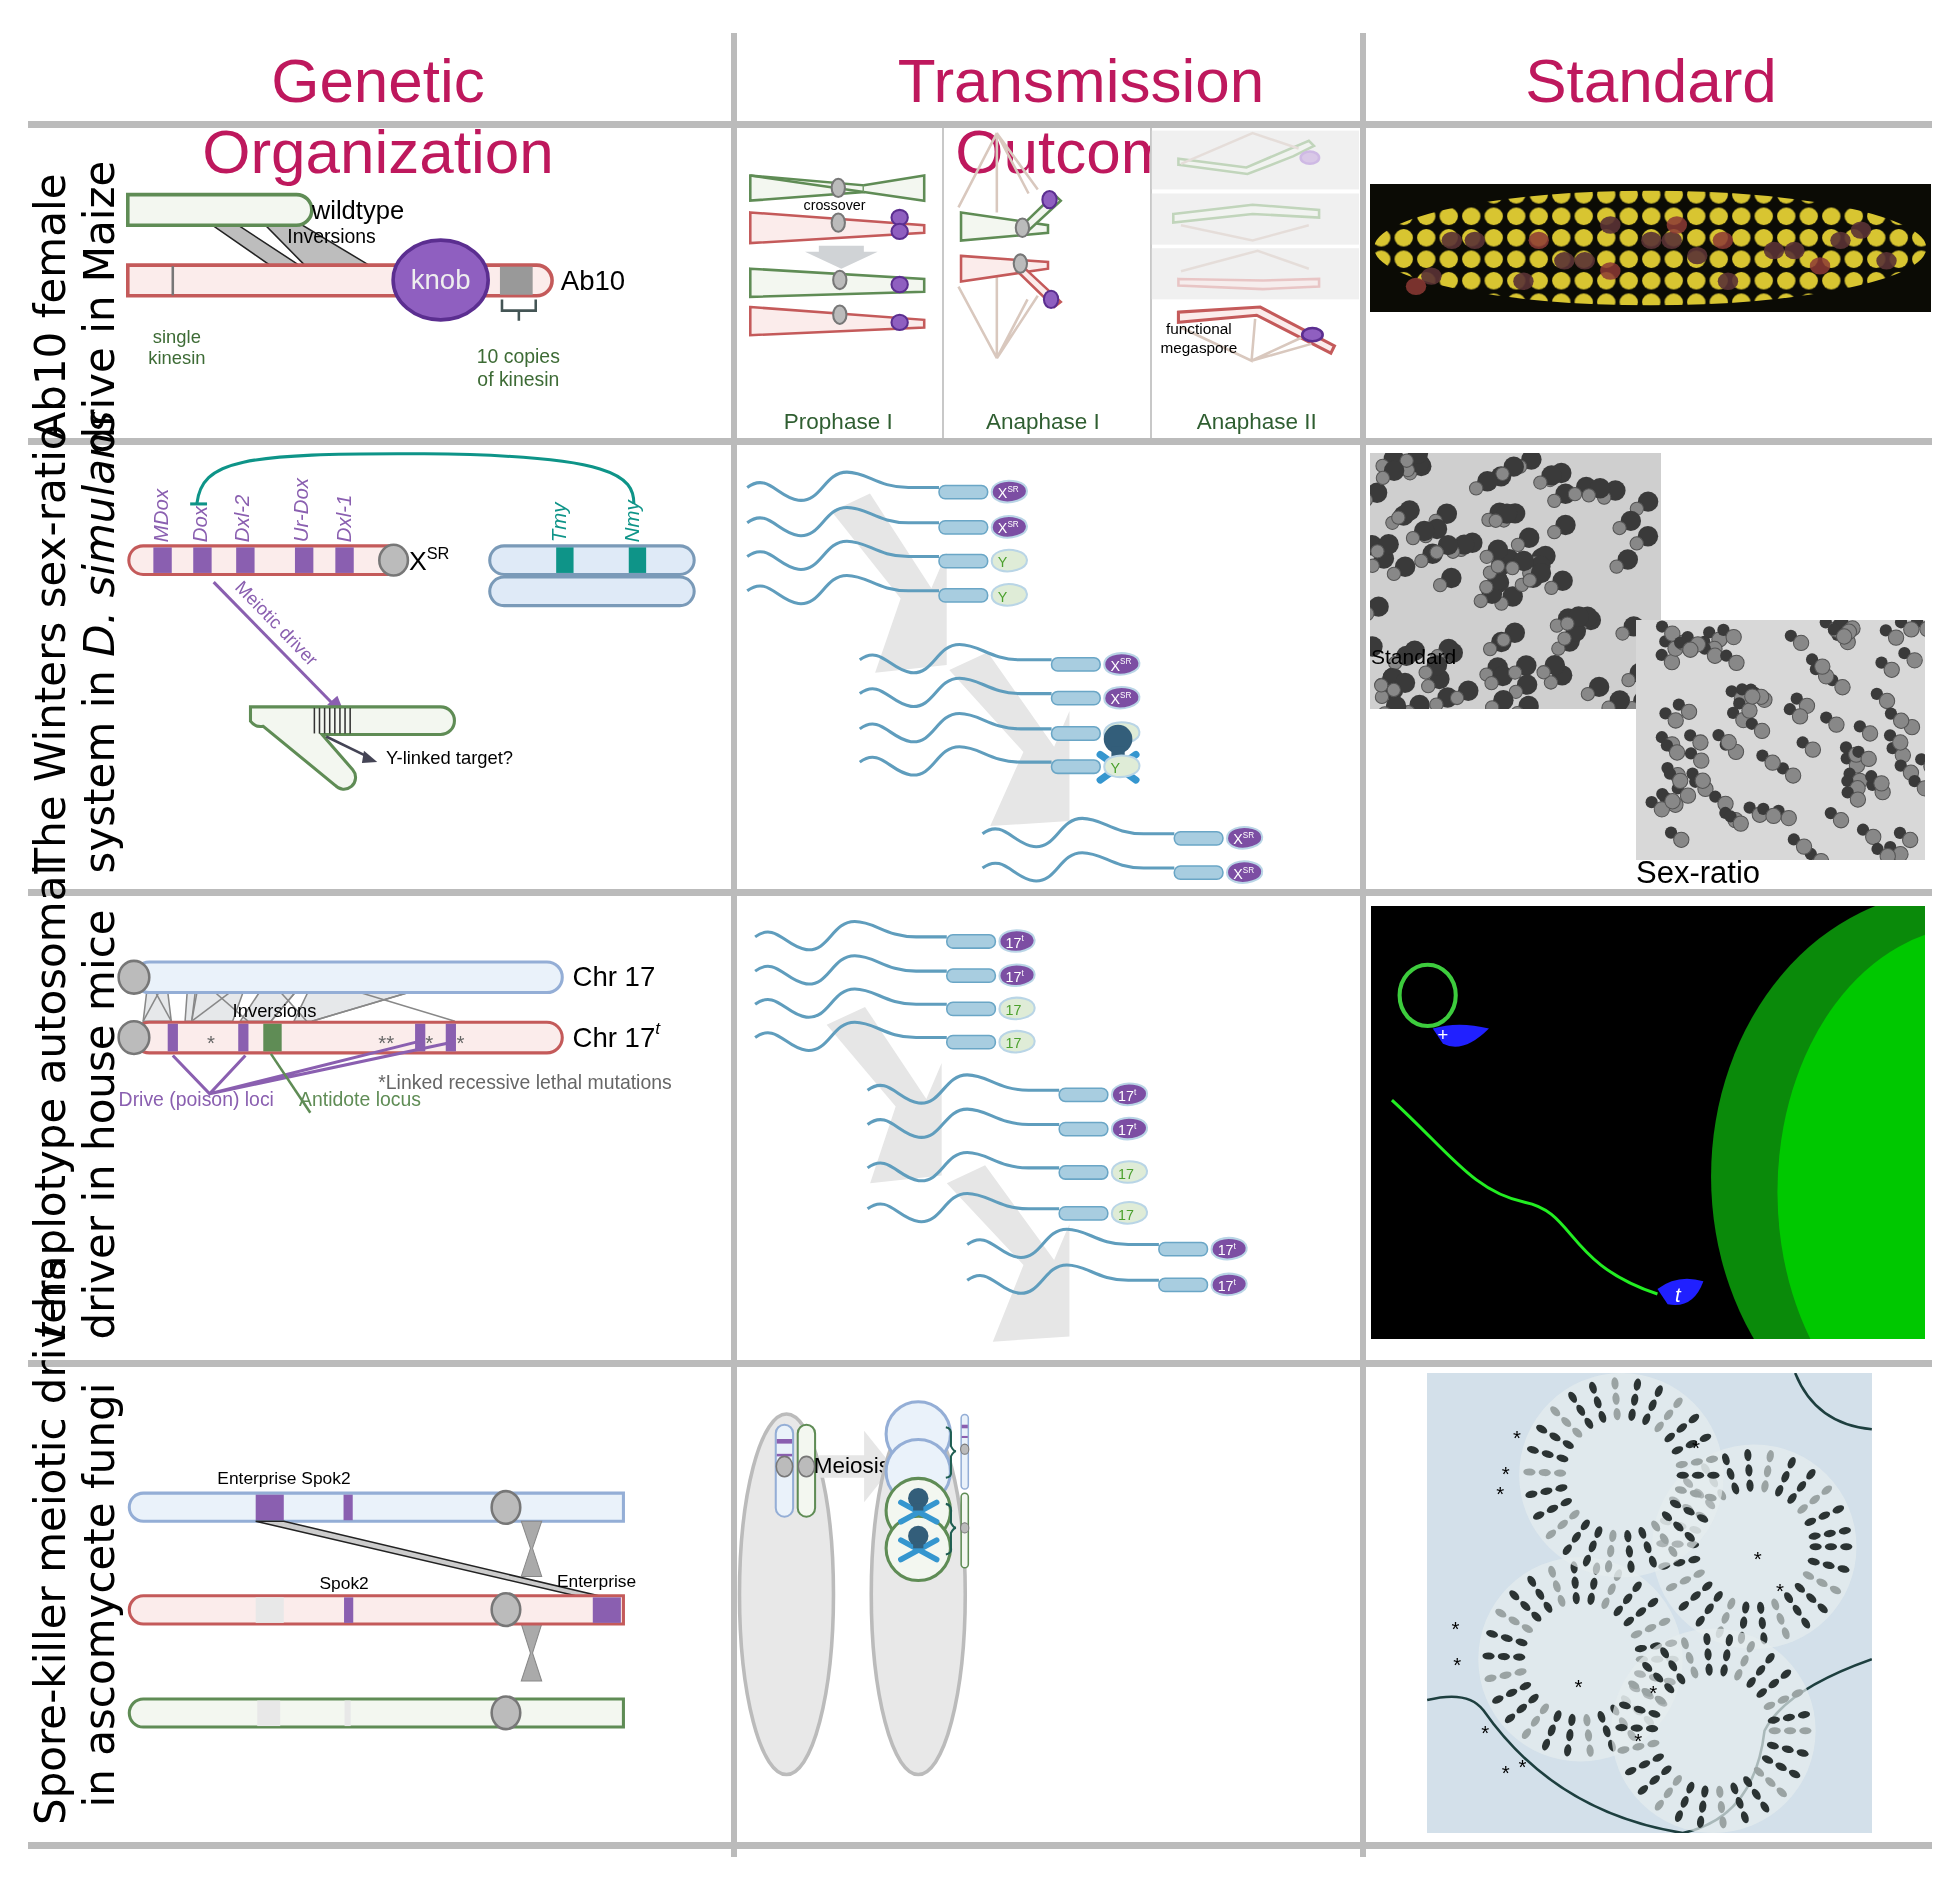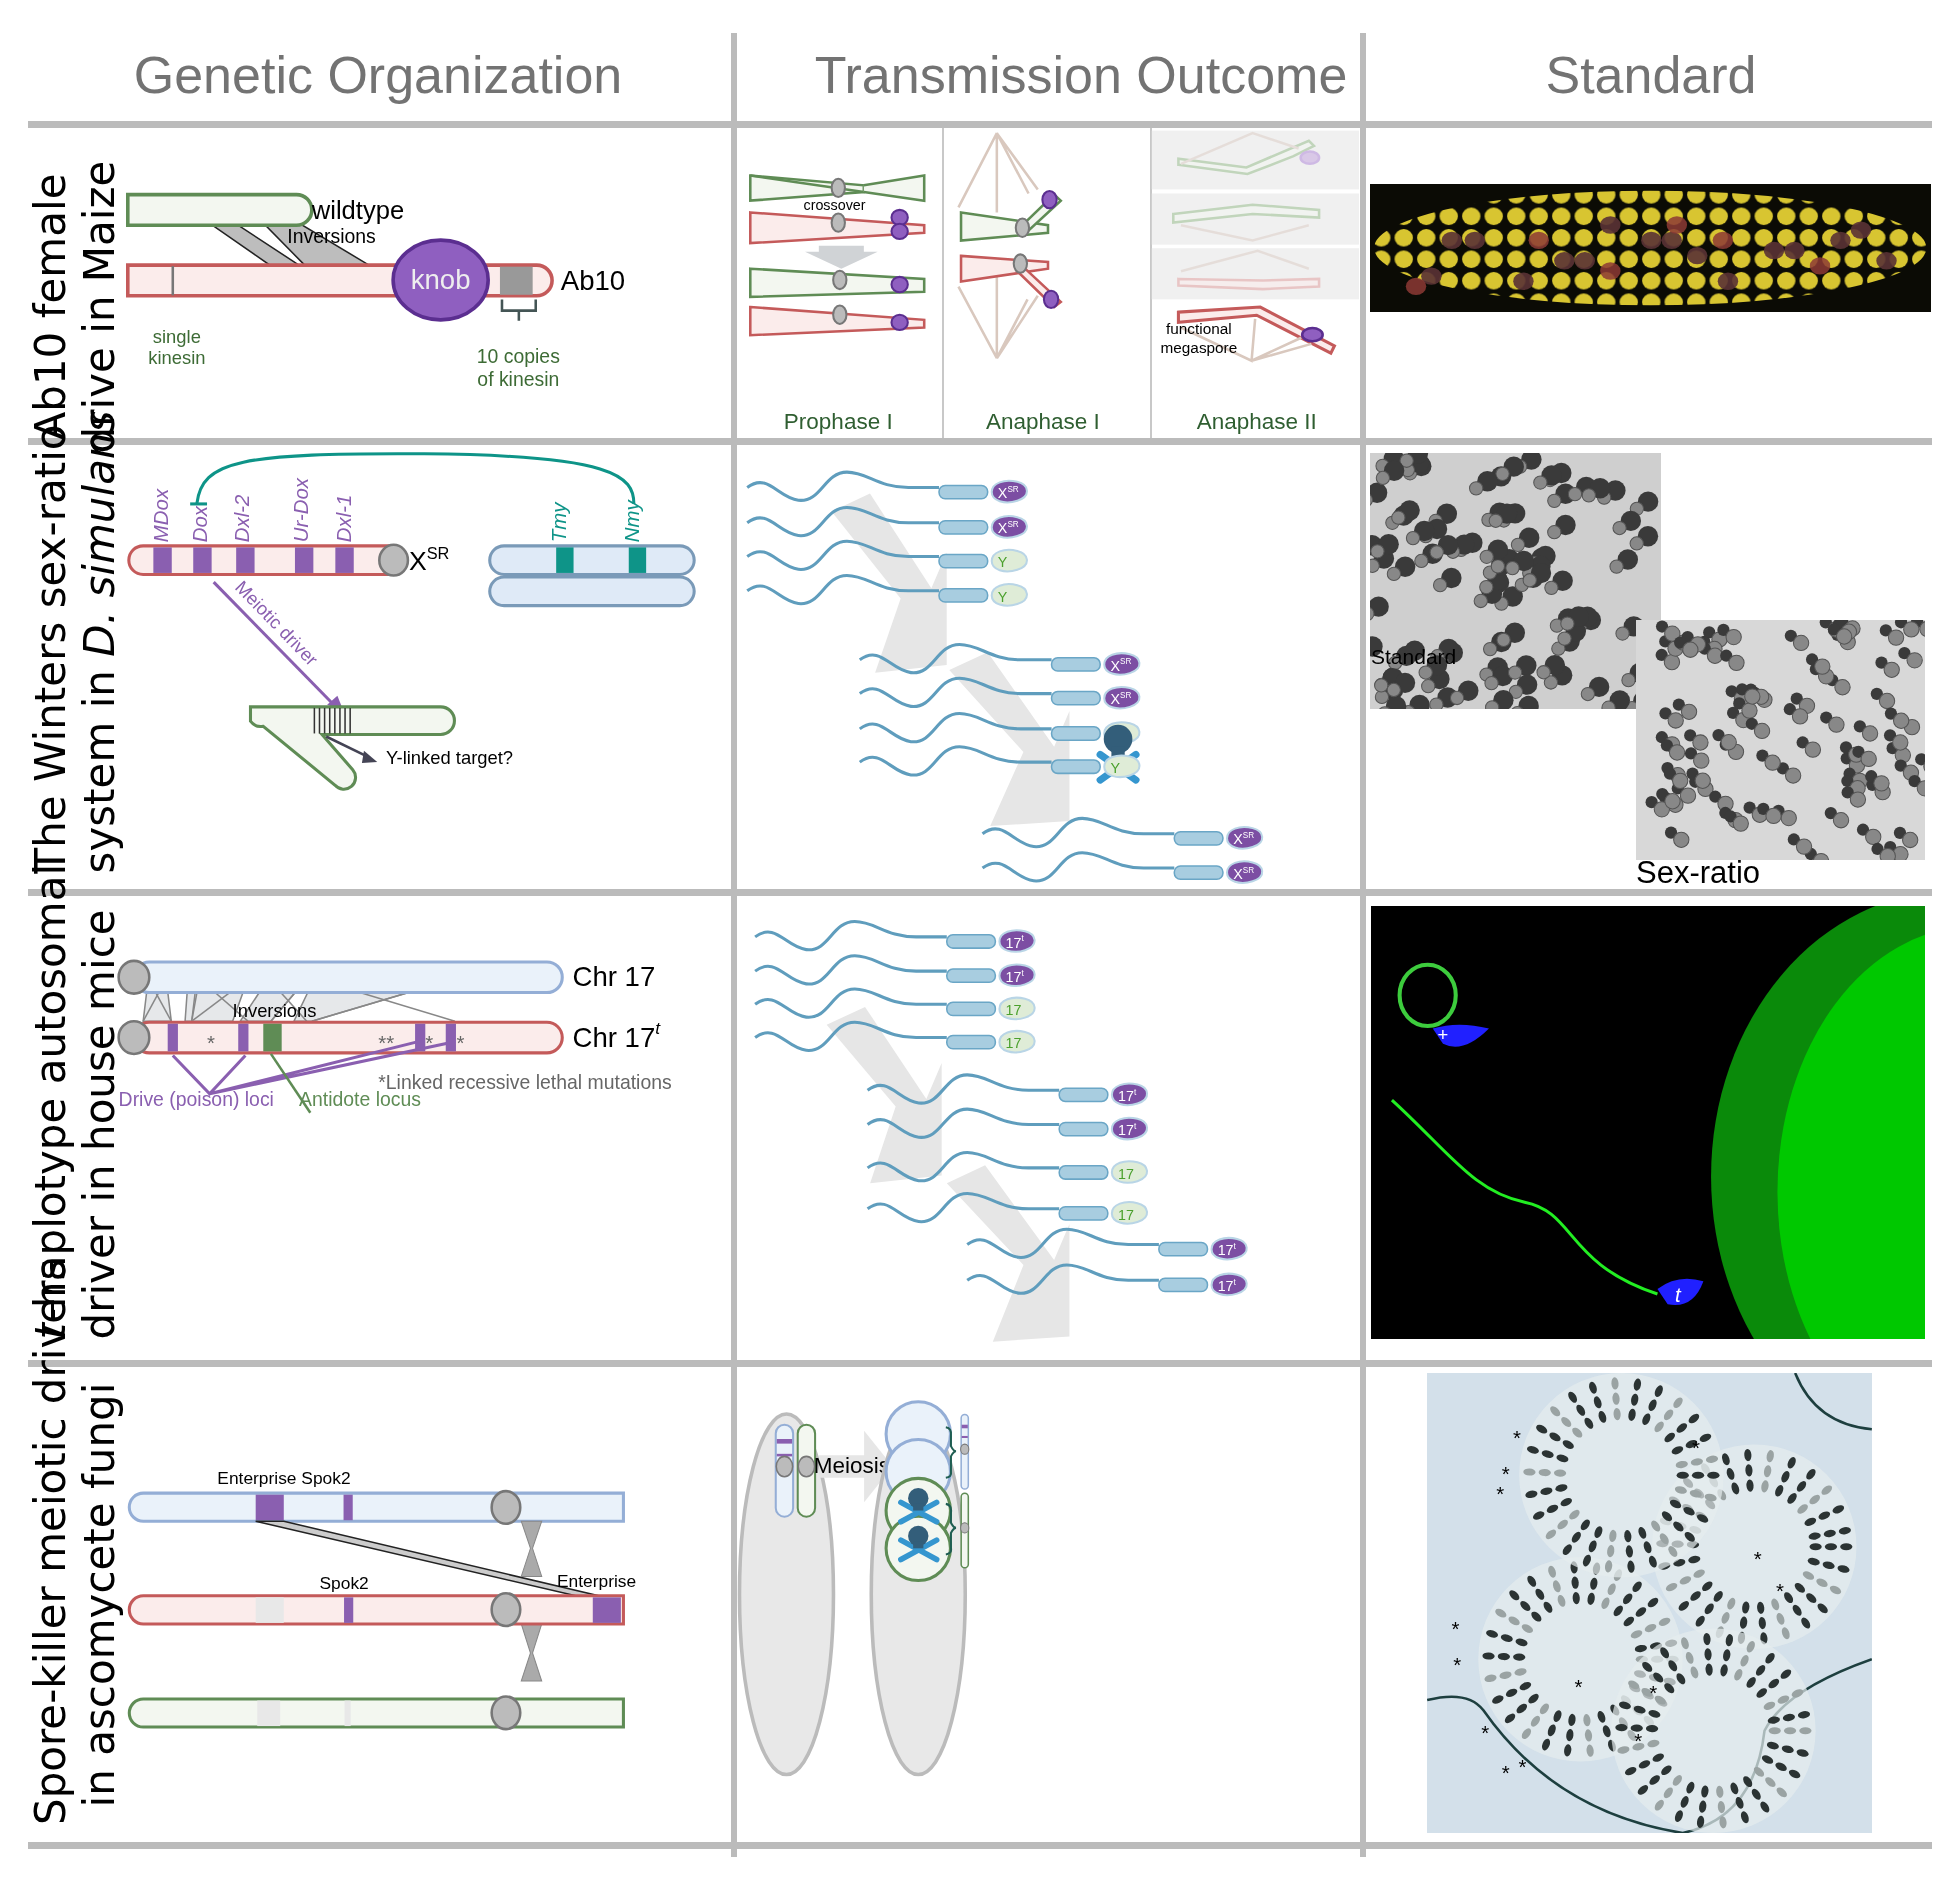--- a/index.html
+++ b/index.html
@@ -1,21 +1,21 @@
 <!DOCTYPE html>
 <html style="font-size:8.2px"><head>
 <meta charset="utf-8">
 <style>
   html,body{margin:0;padding:0;background:#fff;}
   body{width:1955px;height:1895px;position:relative;overflow:hidden;font-family:"Liberation Sans",sans-serif;}
   .abs{position:absolute;}
   .hline{position:absolute;background:#bbbbbb;height:6.6px;left:28px;width:1904px;}
   .vline{position:absolute;background:#bbbbbb;width:6.1px;top:33px;height:1824px;}
   .thin{position:absolute;background:#c8c8c8;width:1.5px;}
-  .col-title{position:absolute;top:45px;font-size:52px;color:#737373;text-align:center;font-family:"Liberation Sans",sans-serif;}
+  .col-title{position:absolute;top:45px;font-size:62px;color:#be185d;text-align:center;font-family:"Liberation Sans",sans-serif;}
   .row-label{position:absolute;font-size:42px;color:#000;line-height:49px;text-align:center;transform:rotate(-90deg);transform-origin:center center;white-space:nowrap;font-family:"DejaVu Sans",sans-serif;}
   .row-label i{font-style:italic;}
   svg text{font-family:"Liberation Sans",sans-serif;}
   .photo{position:absolute;overflow:hidden;}
 </style>
 </head>
 <body>
 
 <div class="vline" style="left:731px;"></div>
 <div class="vline" style="left:1360px;"></div>

